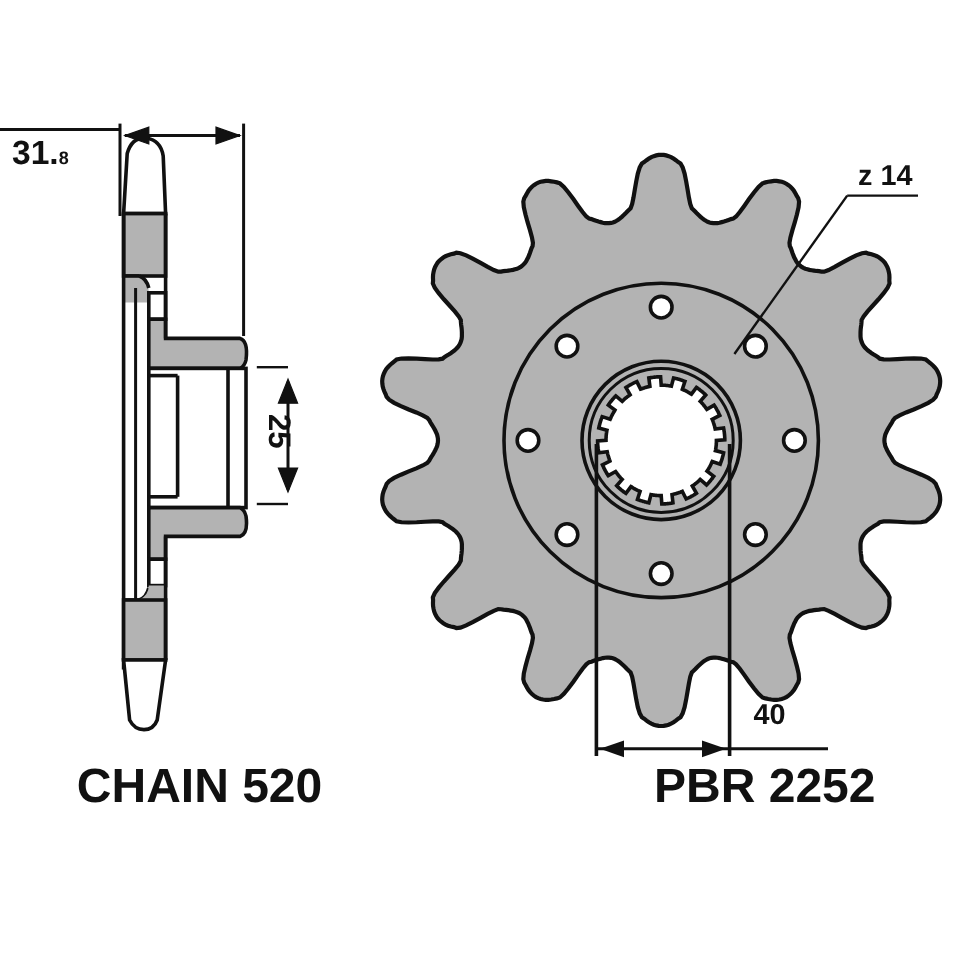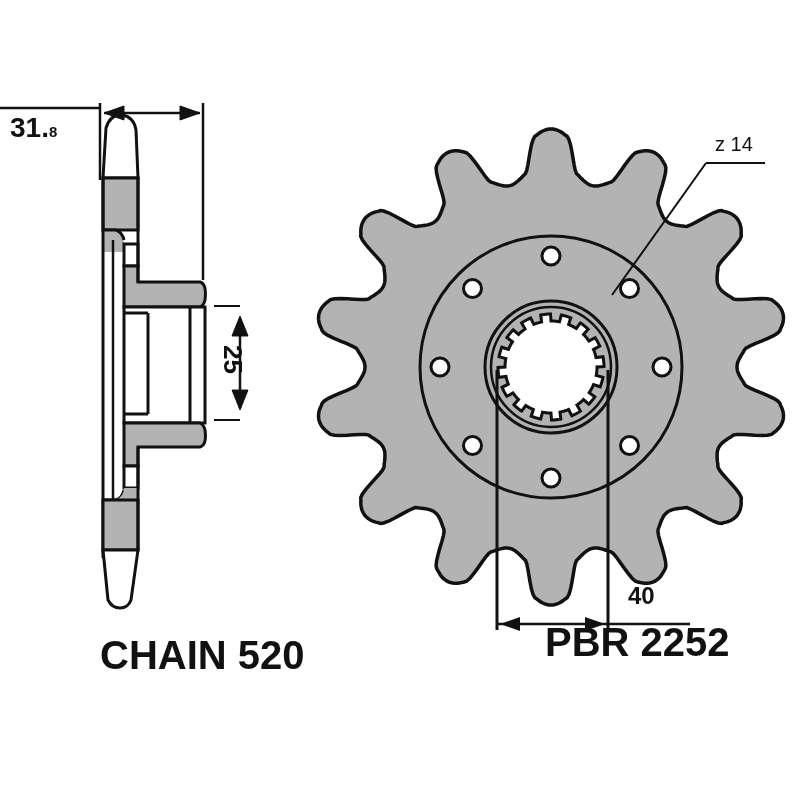--- a/index.html
+++ b/index.html
@@ -1,26 +1,26 @@
 <!DOCTYPE html>
 <html><head>
 <meta charset="utf-8">
 <style>
   html, body { margin: 0; padding: 0; background: #ffffff; }
   body { width: 800px; height: 800px; position: relative; overflow: hidden; font-family: "Liberation Sans", sans-serif; }
   #drawing { position: absolute; left: 0; top: 0; width: 800px; height: 800px; }
   .lbl { position: absolute; font-family: "Liberation Sans", sans-serif; font-weight: bold; color: #111; white-space: nowrap; }
   .caption { font-size: 40px; letter-spacing: 0px; }
-  #chain-label { left: 64px; top: 633px; margin-left: 36px; }
-  #part-label { left: 545px; top: 620px; }
+  #chain-label { left: 64px; top: 633px; }
+  #part-label { left: 545px; top: 633px; }
   #thickness-dim { left: 10px; top: 112px; font-size: 28px; }
   #thickness-dim .small { font-size: 15px; }
   #bore-dim { left: 248px; top: 345px; font-size: 26px; transform: rotate(90deg); transform-origin: left top; }
   #spline-dim { left: 628px; top: 582px; font-size: 24px; }
-  #teeth-dim { left: 715px; top: 133px; font-size: 20px; font-weight: normal; }
+  #teeth-dim { left: 715px; top: 133px; font-size: 24px; font-weight: bold; }
 </style>
 </head>
 <body>
 
 <svg id="drawing" viewBox="0 0 800 800" xmlns="http://www.w3.org/2000/svg">
 
   <g stroke="#111" stroke-width="3" fill="#b3b3b3">
 
     <path d="M103 178 L106 128 Q110 114 122 115 Q134 117 136 130 L138 178 Z" fill="#fff"></path>
 

